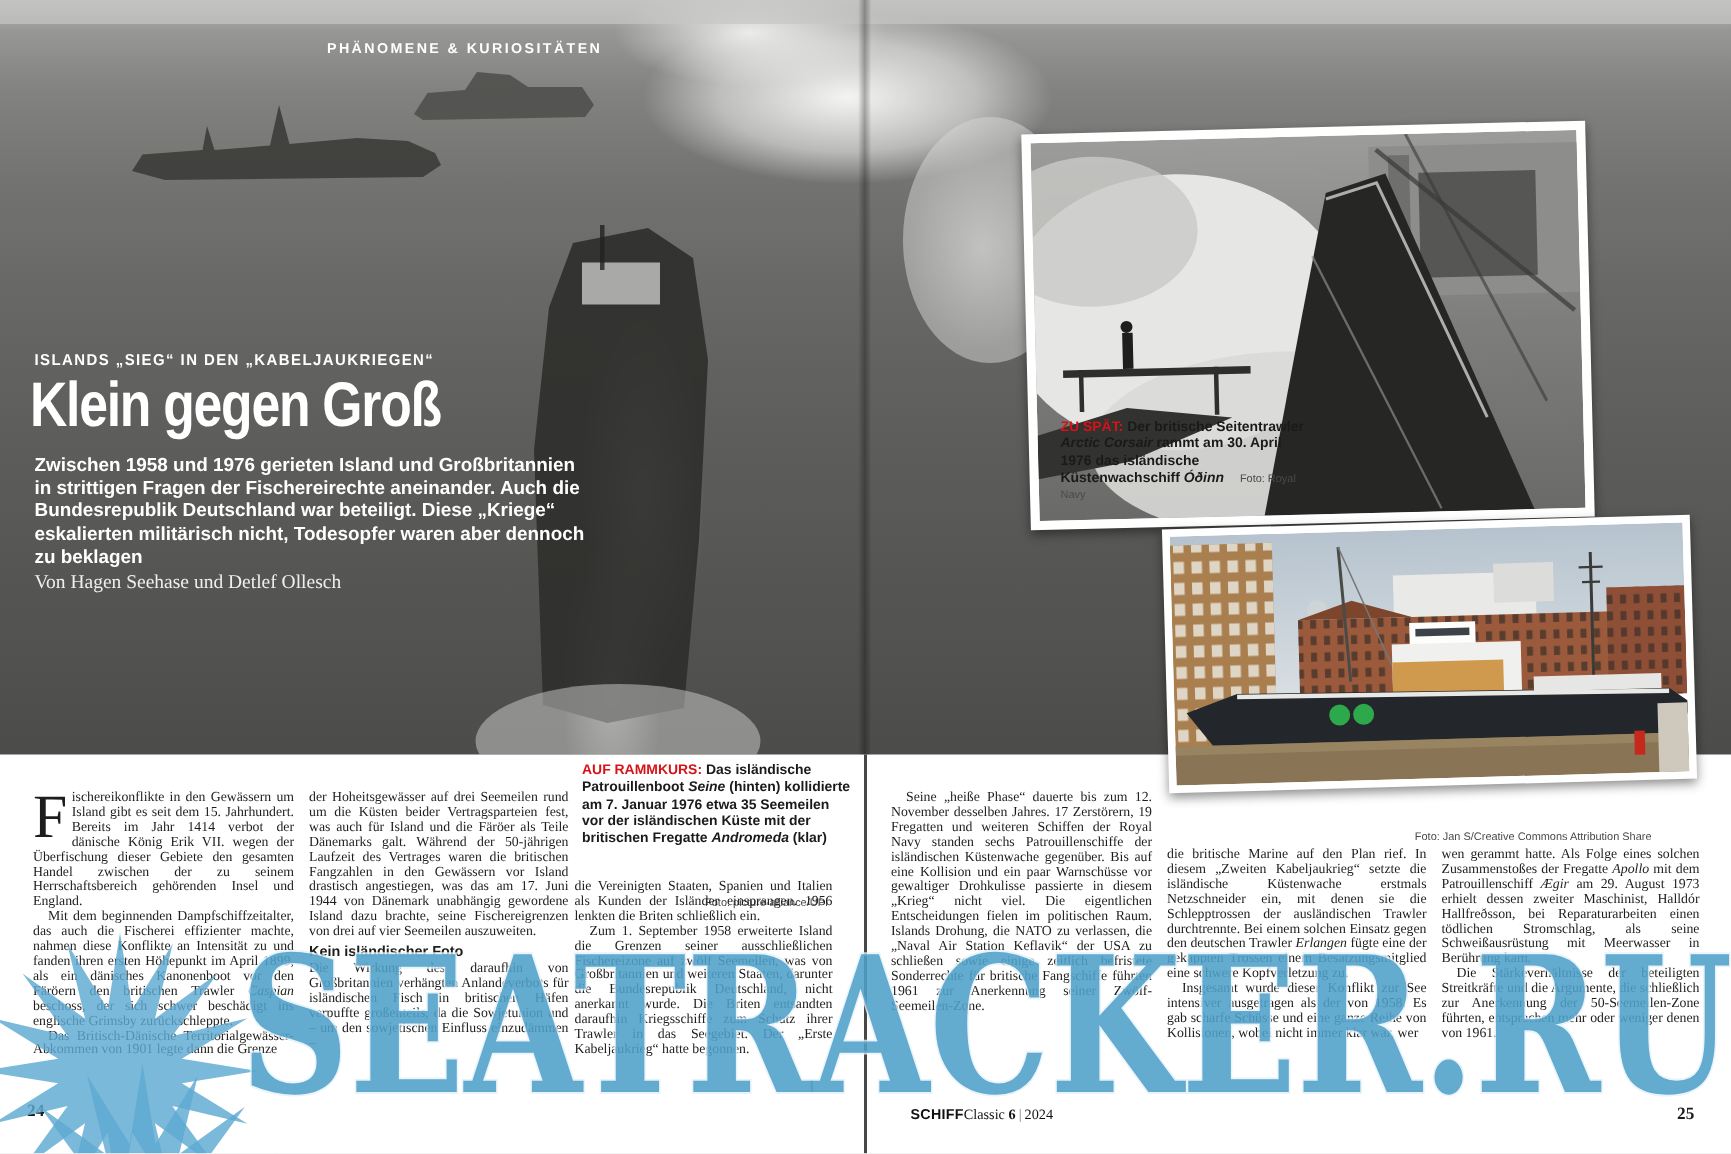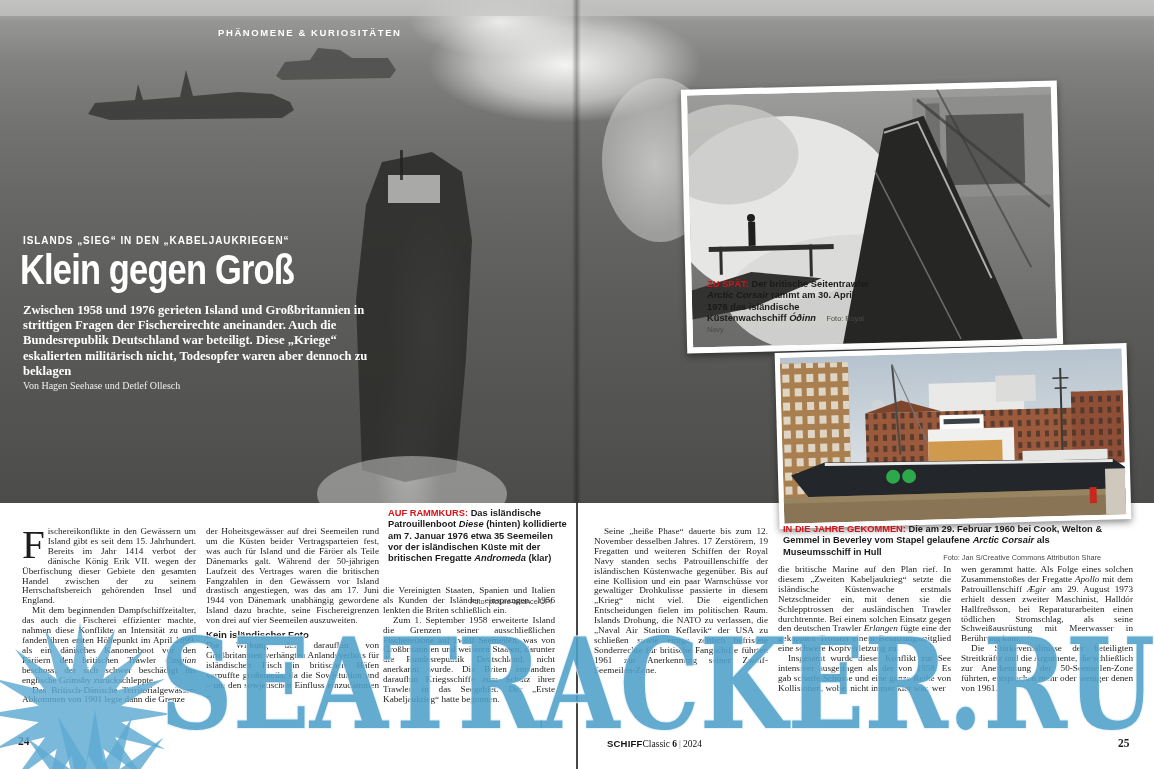--- a/index.html
+++ b/index.html
@@ -18,22 +18,22 @@
   
   .section-header{position:absolute;left:218px;top:27px;color:#fff;
     font-family:"Liberation Sans",sans-serif;font-weight:bold;font-size:9.5px;letter-spacing:1.6px;}
   .kicker{position:absolute;left:23px;top:234px;color:#fff;white-space:nowrap;
     font-family:"Liberation Sans",sans-serif;font-weight:bold;font-size:10.5px;letter-spacing:1px;
     transform:scaleX(.95);transform-origin:left;}
   .headline{position:absolute;left:20px;top:246px;color:#fff;white-space:nowrap;
     font-family:"Liberation Sans",sans-serif;font-weight:bold;font-size:42px;letter-spacing:-1px;
     transform:scaleX(.82);transform-origin:left;}
   .standfirst{position:absolute;left:23px;top:303px;width:372px;color:#fff;
-    font-family:Liberation Serif, serif;font-weight:bold;font-size:12.6px;line-height:15.2px;}
-  .byline{position:absolute;left:23px;top:380px;color:#efefef;font-size:10px;}
+    font-family:Liberation Sans, sans-serif;font-weight:bold;font-size:12.6px;line-height:15.2px;}
+  .byline{position:absolute;left:23px;top:380px;color:#efefef;font-size:13px;}
   
   .col{position:absolute;font-size:9.2px;line-height:9.9px;color:#1d1d1b;text-align:justify;}
   .col p{margin:0;}
   .col p.ind{text-indent:10px;}
   .dropcap{float:left;font-size:41px;line-height:32px;padding:1px 3px 0 0;color:#1d1d1b;}
   .subhead{font-family:"Liberation Sans",sans-serif;font-weight:bold;font-size:9.6px;
     margin:4px 0 1px 0 !important;text-align:left;}
   .it{font-style:italic;}
   
   .cap{position:absolute;font-family:"Liberation Sans",sans-serif;font-weight:bold;
@@ -171,27 +171,24 @@
       <circle cx="110" cy="122" r="7" fill="#2da84a"></circle>
       <circle cx="126" cy="122" r="7" fill="#2da84a"></circle>
 
       <rect x="0" y="140" width="342" height="26" fill="#8a7456"></rect>
       <rect x="0" y="140" width="342" height="6" fill="#9c8864" opacity=".8"></rect>
       <rect x="322" y="120" width="20" height="46" fill="#cfc9bd"></rect>
       <rect x="306" y="138" width="7" height="16" fill="#c6281e"></rect>
     </svg>
   </div>
 
-  <div class="cap" style="left:783px;top:524px;width:322px;">
-    <span class="lead">IN DIE JAHRE GEKOMMEN:</span><span> Die am 29. Februar 1960 bei Cook, Welton &amp; Gemmel in Beverley vom Stapel gelaufene </span><span class="it">Arctic Corsair</span><span> als Museumsschiff in Hull</span>
-  </div>
   <div class="credit" style="left:783px;top:553px;width:318px;">Foto: Jan S/Creative Commons Attribution Share</div>
 
   <div class="cap" style="left:388px;top:508px;width:180px;">
-    <span class="lead">AUF RAMMKURS:</span><span> Das isländische Patrouillenboot </span><span class="it">Diese</span><span> (hinten) kollidierte am 7. Januar 1976 etwa 35 Seemeilen vor der isländischen Küste mit der britischen Fregatte </span><span class="it">Andromeda</span><span> (klar)</span>
+    <span class="lead">AUF RAMMKURS:</span><span> Das isländische Patrouillenboot </span><span class="it">Seine</span><span> (hinten) kollidierte am 7. Januar 1976 etwa 35 Seemeilen vor der isländischen Küste mit der britischen Fregatte </span><span class="it">Andromeda</span><span> (klar)</span>
   </div>
   <div class="credit" style="left:388px;top:566px;width:164px;margin-top:31px;">Foto: picture-alliance/UPI</div>
 
   <div class="col" style="left:22px;top:527px;width:174px;">
     <p><span class="dropcap">F</span><span>ischereikonflikte in den Gewässern um Island gibt es seit dem 15. Jahrhundert. Bereits im Jahr 1414 verbot der dänische König Erik VII. wegen der Überfischung dieser Gebiete den gesamten Handel zwischen der zu seinem Herrschaftsbereich gehörenden Insel und England.</span></p>
     <p class="ind"><span>Mit dem beginnenden Dampfschiffzeitalter, das auch die Fischerei effizienter machte, nahmen diese Konflikte an Intensität zu und fanden ihren ersten Höhepunkt im April 1899, als ein dänisches Kanonenboot vor den Färöern den britischen Trawler </span><span class="it">Caspian</span><span> beschoss, der sich schwer beschädigt ins englische Grimsby zurückschleppte.</span></p>
     <p class="ind">Das Britisch-Dänische Territorialgewässer-Abkommen von 1901 legte dann die Grenze</p>
   </div>
 
   <div class="col" style="left:206px;top:527px;width:173px;">

